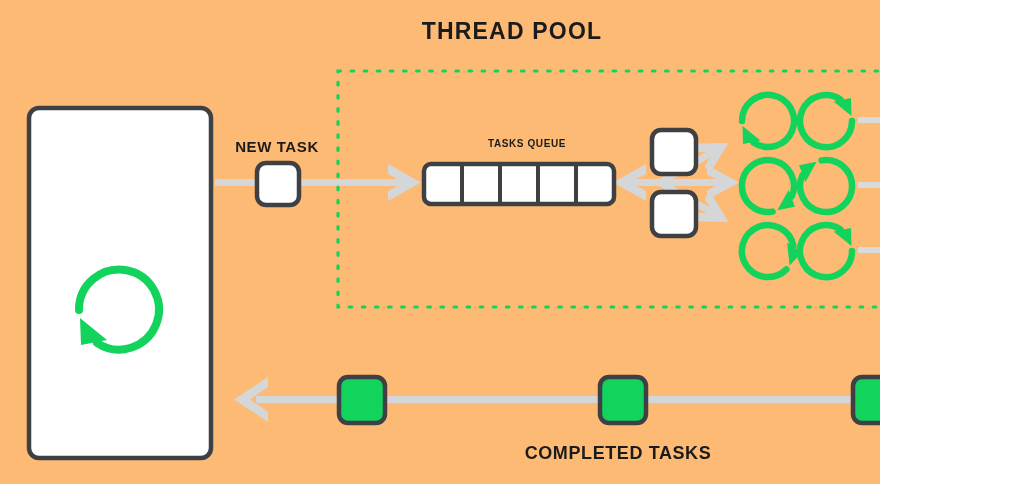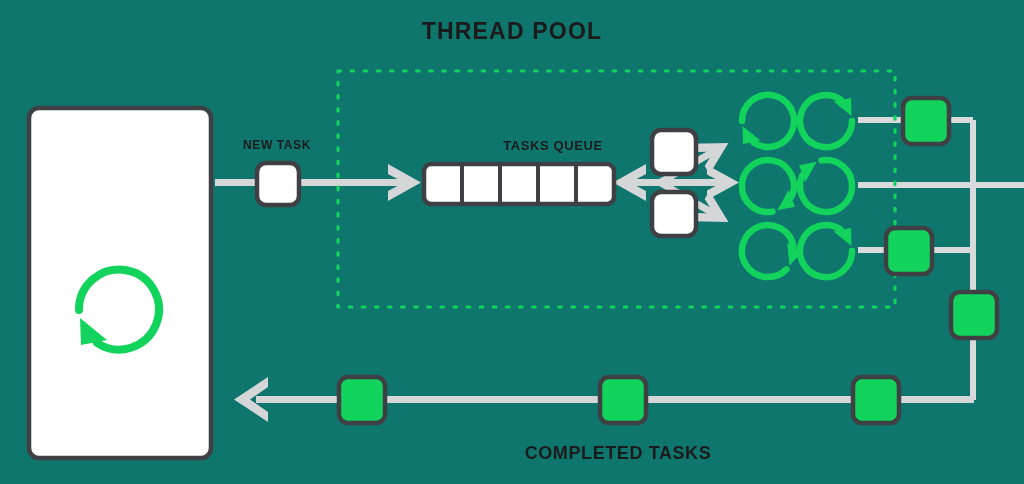--- a/index.html
+++ b/index.html
@@ -5,23 +5,23 @@
   html, body {
     margin: 0;
     padding: 0;
     background: #ffffff;
   }
   body {
     font-family: "Liberation Sans", sans-serif;
   }
   #canvas {
     position: relative;
-    width: 1024px;
+    width: 880px;
     height: 484px;
-    background: #0f766e;
+    background: #fdba74;
     overflow: hidden;
   }
   .svg-layer {
     position: absolute;
     left: 0;
     top: 0;
     width: 1024px;
     height: 484px;
   }
   .lbl {
@@ -34,28 +34,28 @@
     text-align: center;
   }
   #title {
     font-size: 23px;
     letter-spacing: 1.2px;
     left: 0;
     width: 1024px;
     top: 18px;
   }
   #new-task-label {
-    font-size: 12px;
+    font-size: 15px;
     left: 212px;
     width: 130px;
     top: 138px;
   }
   #tasks-queue-label {
-    font-size: 13px;
-    left: 463px;
+    font-size: 10px;
+    left: 437px;
     width: 180px;
     top: 138px;
   }
   #completed-tasks-label {
     font-size: 18px;
     left: 498px;
     width: 240px;
     top: 443px;
   }
   #worker-label {

